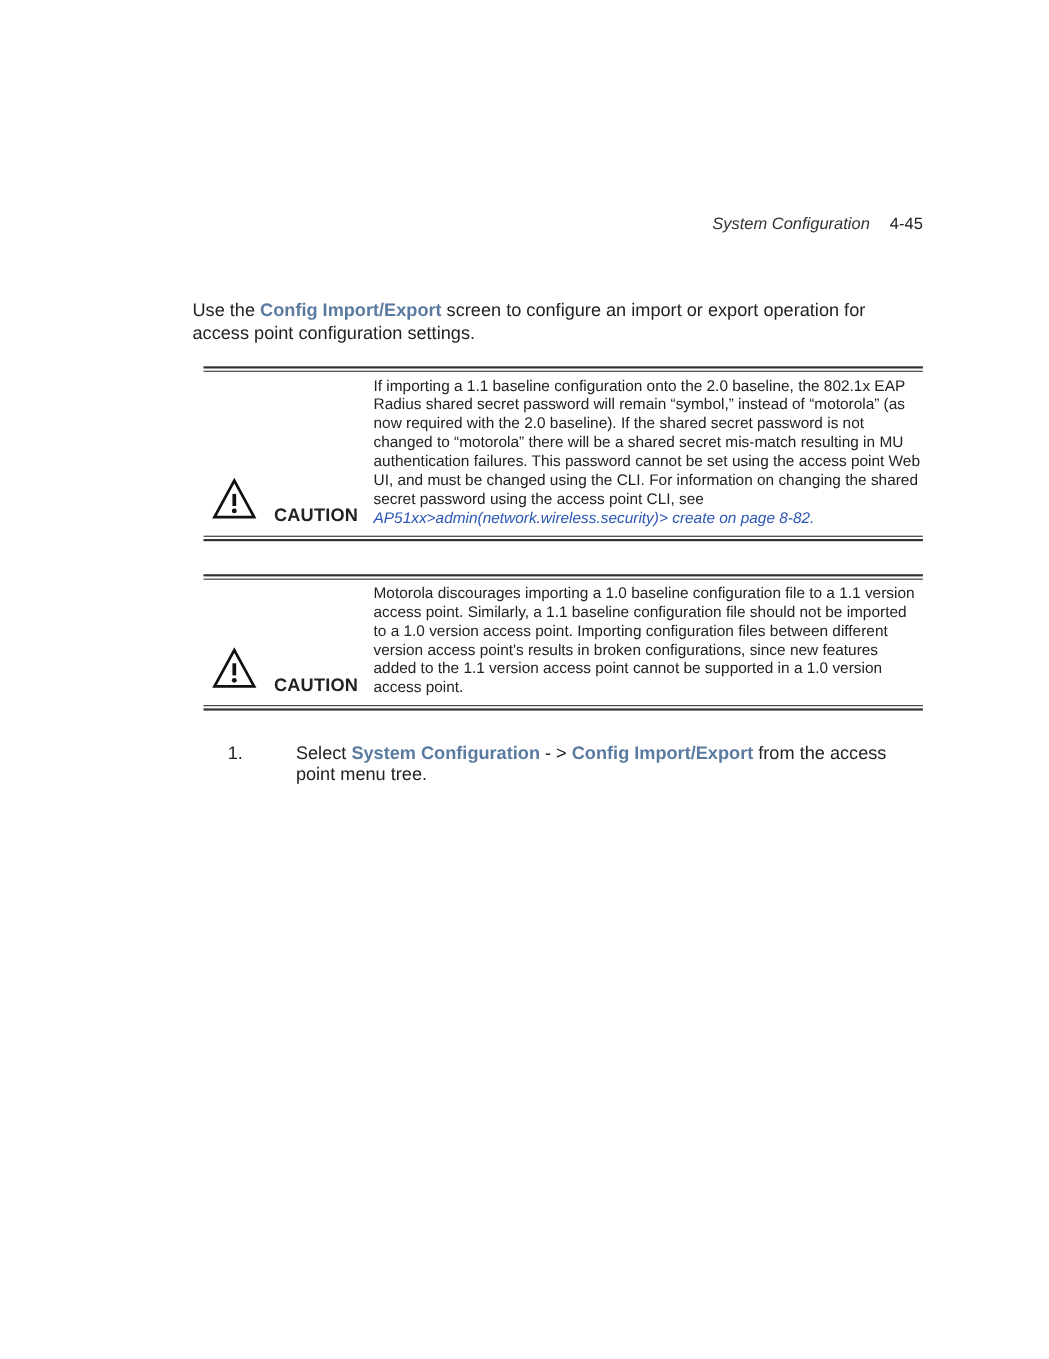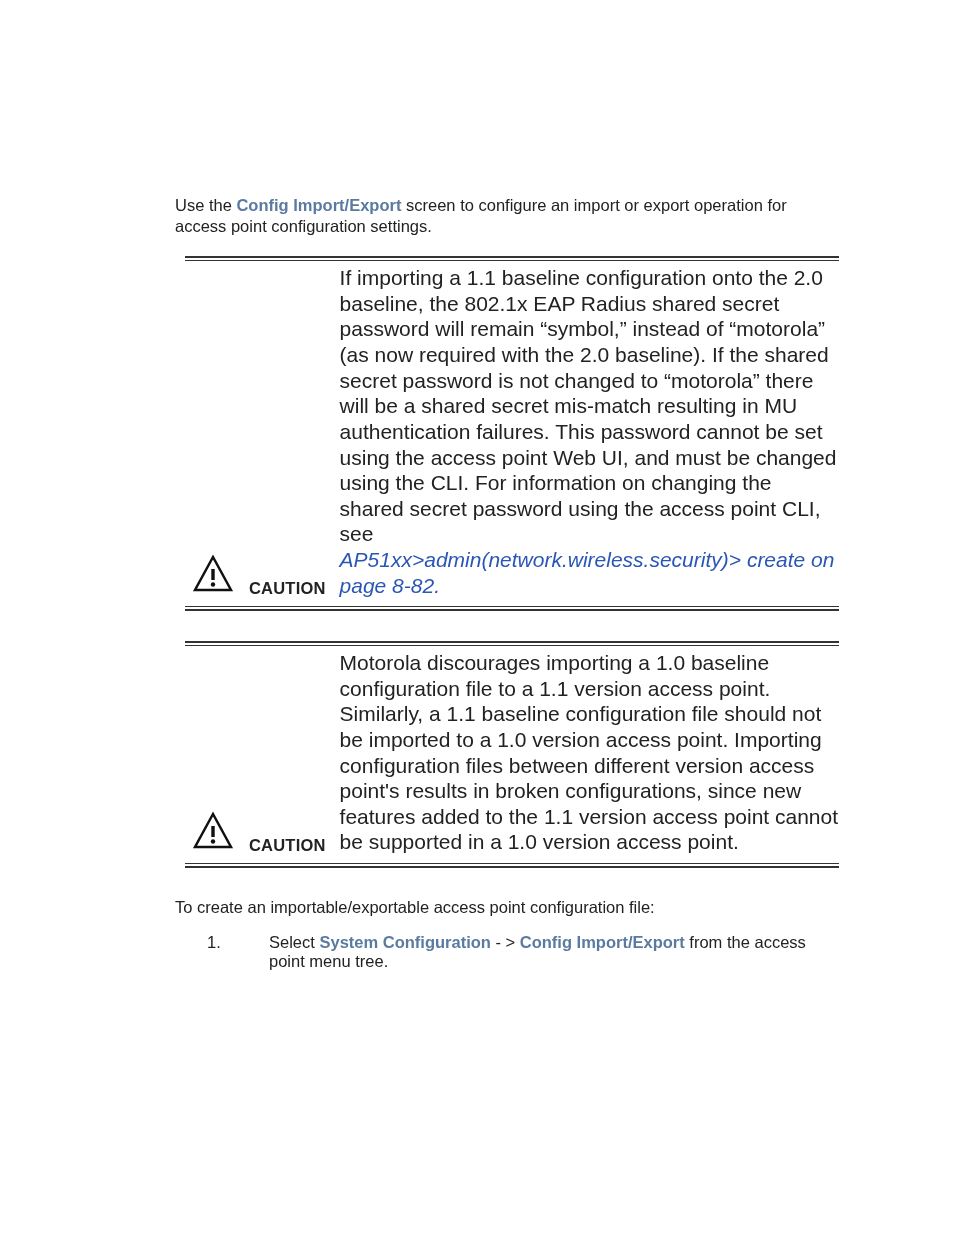--- a/index.html
+++ b/index.html
@@ -55,21 +55,21 @@
       padding-left: 6px;
     }
     .caution-label {
       font-weight: bold;
       font-size: 16.5px;
       flex: 0 0 auto;
       padding-top: 0;
       letter-spacing: 0.2px;
     }
     .caution-text {
-      font-size: 21px;
+      font-size: 14px;
       line-height: 1.22;
       font-weight: 300;
       flex: 1;
       color: #222;
     }
     .caution-link {
       color: #2a56b5;
       font-style: italic;
     }
     .to-create {
@@ -105,20 +105,24 @@
       border-top: 1px solid #333;
       height: 0;
       margin-top: 2px;
     }
   </style>
 </head>
 <body>
 
 <div class="page">
 
+  <div class="header-line">
+    <span class="header-section">System Configuration</span>
+    <span class="header-page">4-45</span>
+  </div>
 
   <p class="intro-para">
     <span>Use the </span><span class="bold-link">Config Import/Export</span><span> screen to configure an import or export operation for access point configuration settings.</span>
   </p>
 
   <div class="double-rule">
     <div class="rule-outer"></div>
     <div class="rule-inner"></div>
     <div class="caution-content-row">
       <div class="caution-icon">
@@ -152,21 +156,20 @@
       </div>
       <div class="caution-label">CAUTION</div>
       <div class="caution-text">
         <span>Motorola discourages importing a 1.0 baseline configuration file to a 1.1 version access point. Similarly, a 1.1 baseline configuration file should not be imported to a 1.0 version access point. Importing configuration files between different version access point's results in broken configurations, since new features added to the 1.1 version access point cannot be supported in a 1.0 version access point.</span>
       </div>
     </div>
     <div class="rule-inner"></div>
     <div class="rule-outer" style="margin-top:2px;"></div>
   </div>
 
-  <p class="to-create">To create an importable/exportable access point configuration file:</p>
 
   <div class="step-row">
     <div class="step-num">1.</div>
     <div class="step-text">
       <span>Select </span><span class="bold-link">System Configuration</span><span> - &gt; </span><span class="bold-link">Config Import/Export</span><span> from the access point menu tree.</span>
     </div>
   </div>
 
 </div>
 

